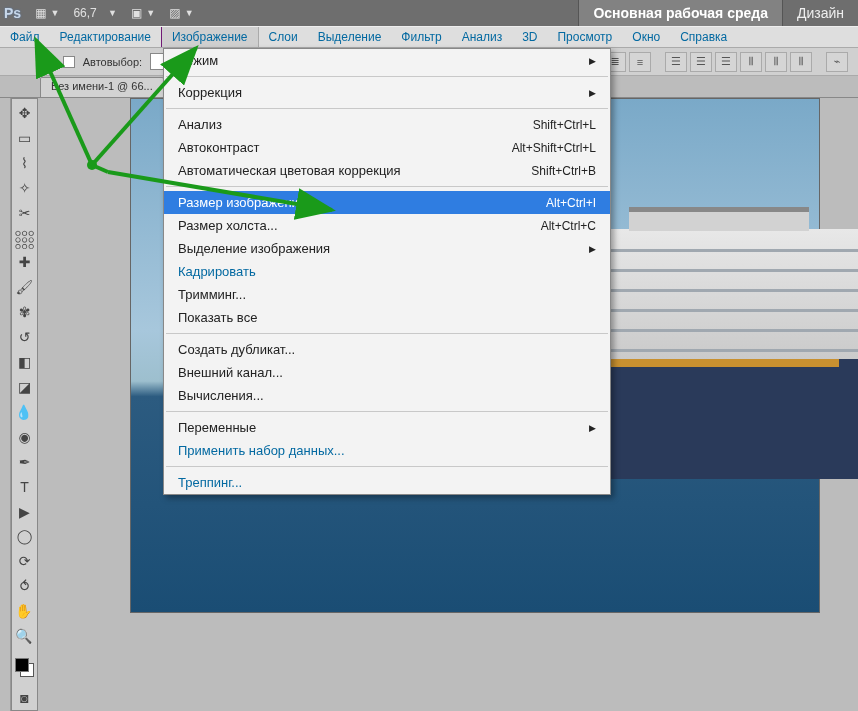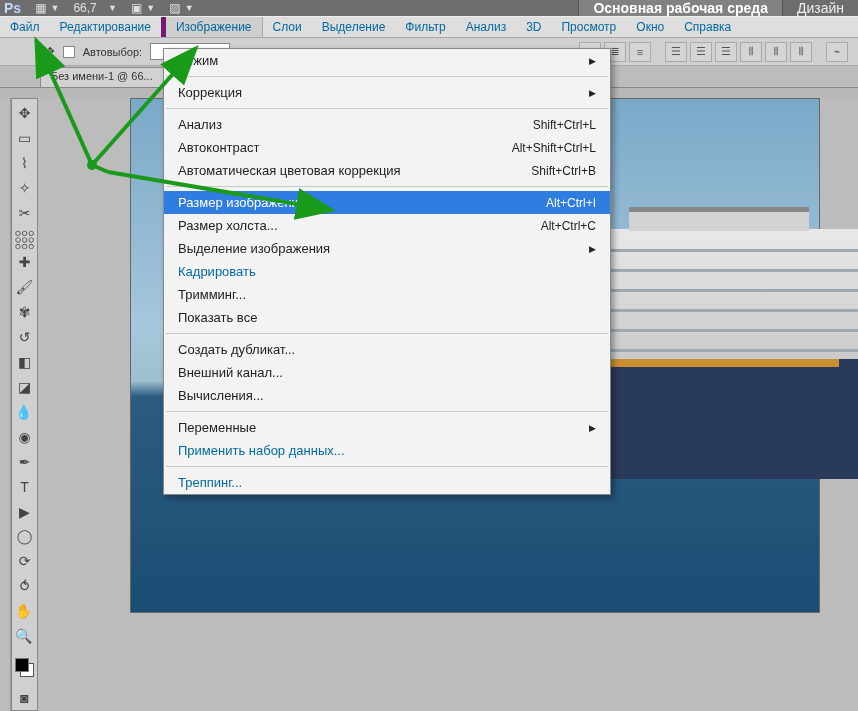--- a/index.html
+++ b/index.html
@@ -1,39 +1,39 @@
 <!DOCTYPE html>
 <html><head>
 <meta charset="utf-8">
 <style>
   * { box-sizing: border-box; margin: 0; padding: 0; font-family: Tahoma, Arial, sans-serif; }
   body { width: 858px; height: 711px; background: #b8b8b8; overflow: hidden; position: relative; }
 
   .topbar {
-    height: 16px; background: #6e6e6e; display: flex; align-items: center;
+    height: 26px; background: #6e6e6e; display: flex; align-items: center;
     color: #e0e0e0; font-size: 12px; padding-left: 4px; gap: 14px;
   }
   .ps-logo { font-size: 14px; font-weight: bold; color: #c7d7e9; text-shadow: 0 0 2px #5a7ba8; }
   .topbar .seg { display: flex; align-items: center; gap: 4px; }
   .dd { font-size: 9px; }
   .workspace-tabs { margin-left: auto; display: flex; height: 100%; }
   .ws-tab {
     padding: 0 14px; display: flex; align-items: center; font-size: 14px;
     background: #6e6e6e; color: #eee; border-left: 1px solid #555;
   }
   .ws-tab.active { background: #828282; font-weight: bold; color: #fff; }
 
   .menubar {
     height: 22px; background: #dedede; border-top: 1px solid #eee; border-bottom: 1px solid #aaa;
     display: flex; align-items: stretch; font-size: 12px; color: #0369a1;
   }
   .menu-item {
     padding: 0 10px; display: flex; align-items: center; cursor: default;
   }
-  .menu-item.open { background: #cfcfcf; border-left: 5px solid #701a75; border-right: 1px solid #aaa; }
+  .menu-item.open { background: #cfcfcf; border-left: 1px solid #701a75; border-right: 1px solid #aaa; }
 
   .optbar {
     height: 28px; background: #d0d0d0; border-bottom: 1px solid #aaa;
     display: flex; align-items: center; font-size: 11px; padding-left: 40px; gap: 8px; color: #333;
   }
   .checkbox { width: 12px; height: 12px; border: 1px solid #888; background: #fff; display: inline-block; }
   .combo { background: #fff; border: 1px solid #888; padding: 1px 4px; width: 80px; height: 17px; font-size: 11px; }
   .iconbtn {
     width: 22px; height: 20px; border: 1px solid #aaa; background: #d5d5d5;
     display: inline-flex; align-items: center; justify-content: center; font-size: 11px; color: #555;

